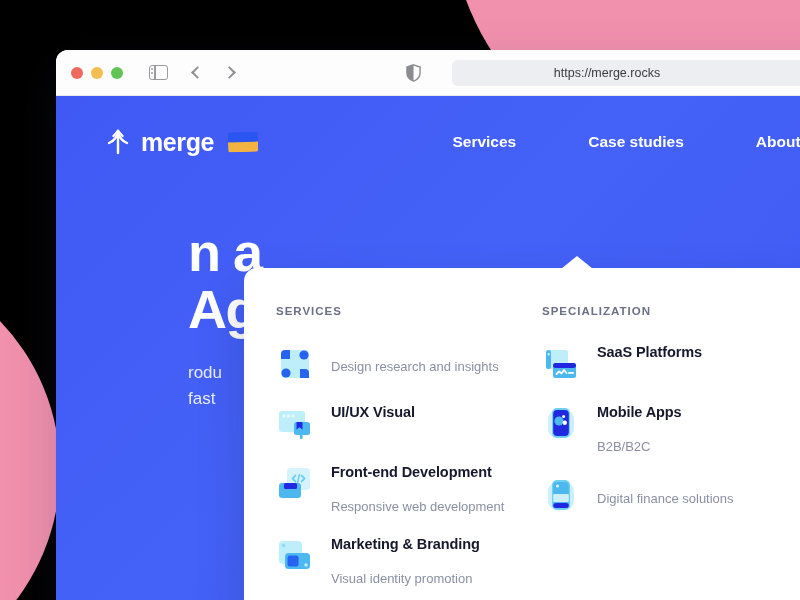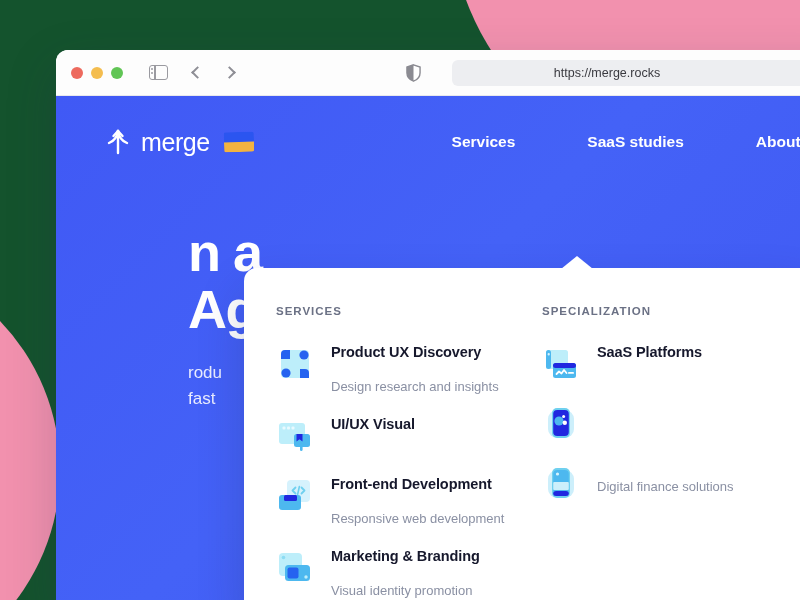--- a/index.html
+++ b/index.html
@@ -4,21 +4,21 @@
 <style>
   * { box-sizing: border-box; margin: 0; padding: 0; }
   html, body {
     width: 800px; height: 600px;
     overflow: hidden;
     font-family: "Liberation Sans", sans-serif;
   }
   #stage {
     position: relative;
     width: 800px; height: 600px;
-    background: #14532d;
+    background: #000000;
     overflow: hidden;
   }
 
   
   .blob { position: absolute; border-radius: 50%; }
   #blob-top-right {
     width: 520px; height: 520px;
     right: -170px; top: -350px;
     background: #f291ae;
   }
@@ -110,21 +110,21 @@
     position: relative;
     height: 92px;
     display: flex; align-items: center;
   }
   #logo-group {
     display: flex; align-items: center;
     margin-left: 50px;
   }
   #logo-mark { width: 24px; height: 26px; }
   #logo-text {
-    color: #fff; font-size: 25px; font-weight: 400;
+    color: #fff; font-size: 25px; font-weight: 700;
     letter-spacing: -.4px; margin-left: 11px;
   }
   #ua-flag {
     margin-left: 14px;
     width: 30px; height: 20px;
     border-radius: 2px; overflow: hidden;
     transform: rotate(-1.5deg);
   }
   #ua-flag .top { height: 50%; background: #2b55f0; }
   #ua-flag .bottom { height: 50%; background: #f3b340; }
@@ -285,21 +285,21 @@
           </svg>
           <span id="logo-text">merge</span>
           <div id="ua-flag">
             <div class="top"></div>
               <div class="bottom"></div>
           </div>
         </div>
 
         <nav id="site-nav">
           <span class="nav-link" id="nav-link-0">Services</span>
-          <span class="nav-link" id="nav-link-1">SaaS studies</span>
+          <span class="nav-link" id="nav-link-1">Case studies</span>
           <span class="nav-link" id="nav-link-2">About us</span>
         </nav>
       </div>
 
       <div id="note-group">
 
         <div id="note-text">Wa</div>
       </div>
 
       <div id="dropdown-panel">
@@ -311,21 +311,20 @@
 
             <div class="menu-item">
               <svg class="menu-icon" viewBox="0 0 38 38">
                 <rect x="5" y="5" width="28" height="28" rx="4" fill="#bdeefa"></rect>
                 <path d="M5 9a4 4 0 0 1 4-4h5v9H5z" fill="#2563f0"></path>
                 <circle cx="28" cy="10" r="4.6" fill="#2563f0"></circle>
                 <circle cx="10" cy="28" r="4.6" fill="#2563f0"></circle>
                 <path d="M24 24h5a4 4 0 0 1 4 4v5h-9z" fill="#2563f0"></path>
               </svg>
               <div>
-                <div class="menu-title">Product UX Discovery</div>
                 <div class="menu-sub">Design research and insights</div>
               </div>
             </div>
 
             <div class="menu-item">
               <svg class="menu-icon" viewBox="0 0 38 38">
                 <rect x="3" y="6" width="26" height="21" rx="3" fill="#bdeefa"></rect>
                 <rect x="6.5" y="9.5" width="3" height="3" rx="1" fill="#eafaff"></rect>
                 <rect x="11" y="9.5" width="3" height="3" rx="1" fill="#eafaff"></rect>
                 <rect x="15.5" y="9.5" width="3" height="3" rx="1" fill="#eafaff"></rect>
@@ -388,20 +387,24 @@
 
             <div class="menu-item">
               <svg class="menu-icon" viewBox="0 0 38 38">
                 <rect x="6" y="5" width="26" height="28" rx="9" fill="#cdeffb"></rect>
                 <rect x="10" y="3" width="18" height="30" rx="5" fill="#6fd0ef"></rect>
                 <rect x="11.2" y="5" width="15.6" height="26" rx="4" fill="#2128e0"></rect>
                 <circle cx="17" cy="16" r="4.6" fill="#4db8ef"></circle>
                 <circle cx="22.8" cy="17.8" r="2.2" fill="#fff"></circle>
                 <circle cx="21.6" cy="11.6" r="1.5" fill="#fff"></circle>
               </svg>
+              <div>
+                <div class="menu-title">Mobile Apps</div>
+                <div class="menu-sub">B2B/B2C</div>
+              </div>
             </div>
 
             <div class="menu-item">
               <svg class="menu-icon" viewBox="0 0 38 38">
                 <rect x="6" y="5" width="26" height="28" rx="9" fill="#cdeffb"></rect>
                 <rect x="10" y="3" width="18" height="30" rx="5" fill="#6fd0ef"></rect>
                 <rect x="11.2" y="5" width="15.6" height="26" rx="4" fill="#4db8ef"></rect>
                 <rect x="11.2" y="17" width="15.6" height="8" rx="1" fill="#cdeffb"></rect>
                 <rect x="11.2" y="26" width="15.6" height="5" rx="3" fill="#2128e0"></rect>
                 <circle cx="15.5" cy="9" r="1.6" fill="#d8f4fd"></circle>

